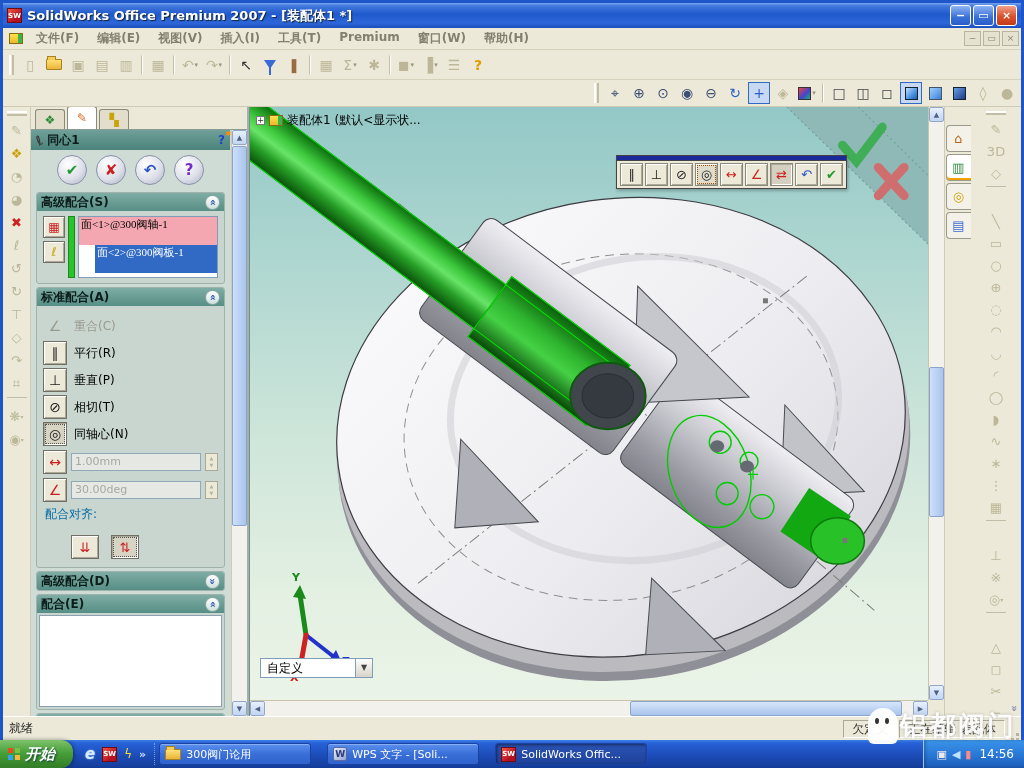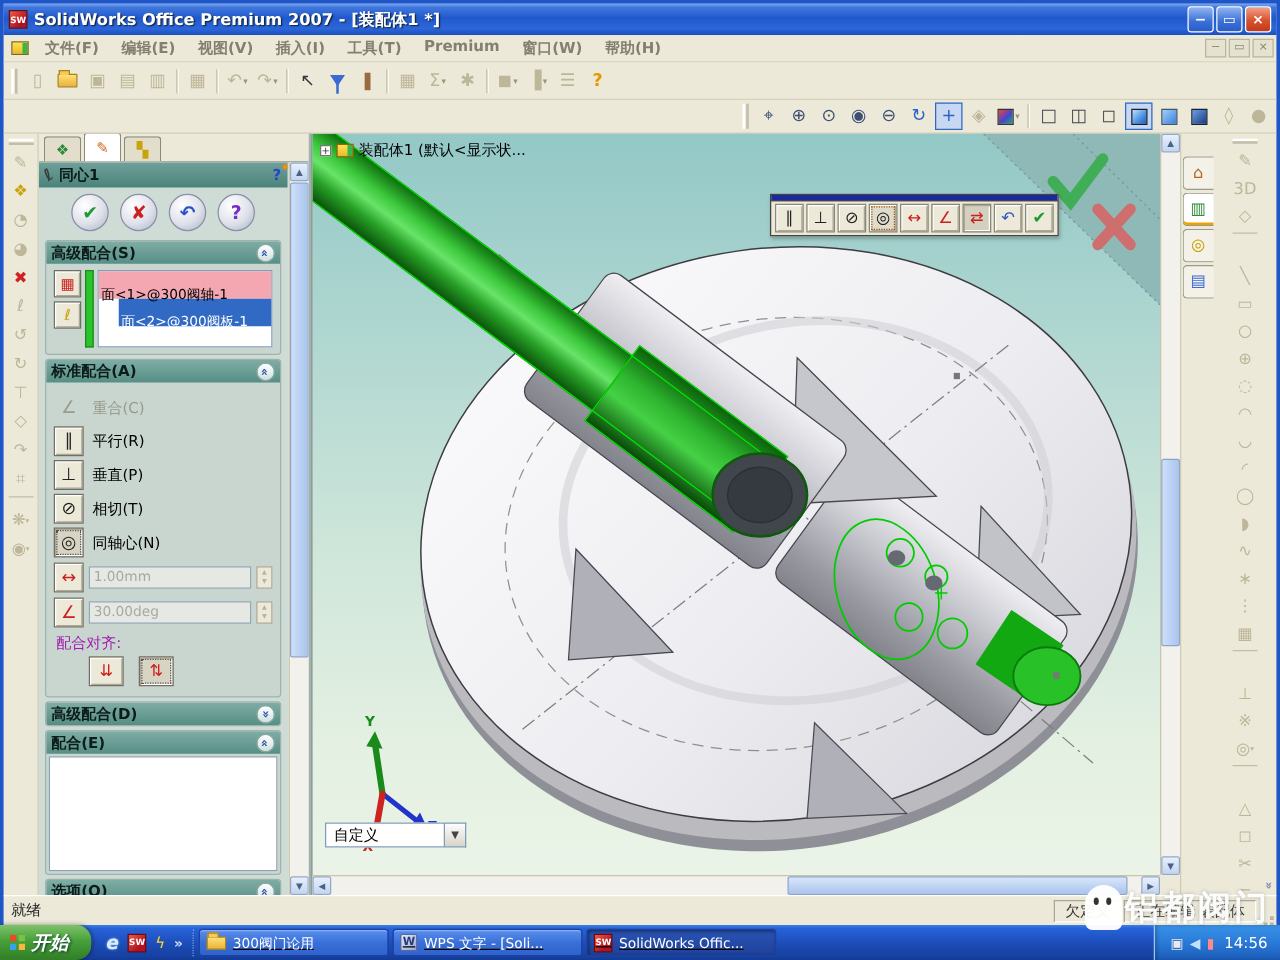--- a/index.html
+++ b/index.html
@@ -74,33 +74,33 @@
   .sec-h .sp{flex:1;}
   .chev{width:15px;height:15px;border-radius:50%;background:linear-gradient(#ffffff,#cfe0dc);border:1px solid #8aa8a2;color:#2a52b0;display:flex;align-items:center;justify-content:center;font-weight:bold;font-size:10px;}
   .chev span{display:block;transform:rotate(-90deg);}
   .chev.down span{transform:rotate(90deg);}
   .sec-b{padding:5px 6px;}
   .msel{display:flex;gap:3px;}
   .msel-icons{display:flex;flex-direction:column;gap:3px;}
   .sbtn{width:22px;height:22px;border:1px solid #716f64;background:#ece9d8;box-shadow:inset 1px 1px 0 #fff,inset -1px -1px 0 #aca899;display:flex;align-items:center;justify-content:center;font-size:12px;}
   .greenbar{width:7px;background:#2bc32b;border:1px solid #1a8a1a;}
   .msel-list{flex:1;background:#fff;border:1px solid #7f9db9;font-size:11px;min-height:62px;}
-  .msel-item{padding:11px 2px;white-space:nowrap;background:#f4a7b0;color:#000;height:15px;line-height:15px;}
+  .msel-item{padding:0 2px;white-space:nowrap;background:#f4a7b0;color:#000;height:28px;line-height:15px;font-family:Liberation Serif, serif;}
   .msel-item.selected{background:#316ac5;color:#fff;margin-left:16px;}
   .mrow{display:flex;align-items:center;gap:7px;margin:3px 0;}
   .mrow .mlabel{color:#000;}
   .mrow.disabled .mlabel{color:#9a9a8e;}
   .mrow.disabled .micon{border:none;box-shadow:none;background:transparent;color:#9a9a8e;}
   .micon{width:24px;height:24px;border:1px solid #716f64;background:#ece9d8;box-shadow:inset 1px 1px 0 #fff,inset -1px -1px 0 #aca899;display:flex;align-items:center;justify-content:center;font-size:14px;color:#222;}
   .mrow.selected .micon{background:#d8d4c4;box-shadow:inset 1px 1px 0 #aca899,inset -1px -1px 0 #fff;outline:1px dotted #555;outline-offset:-3px;}
   .numrow{display:flex;align-items:center;gap:4px;margin:4px 0;}
   .micon.red{color:#cc2020;}
   .nfield{flex:1;height:18px;border:1px solid #90a8b8;background:#e6e8e4;color:#a8a8a0;font-size:11px;line-height:16px;padding:0 3px;}
   .spin{width:13px;height:18px;border:1px solid #aca899;background:#ece9d8;display:flex;flex-direction:column;align-items:center;justify-content:center;color:#b8b4a0;font-size:5px;line-height:1.4;}
-  .alabel{margin:4px 0 2px 2px;color:#a21caf;}
+  .alabel{margin:4px 0 12px 2px;color:#0369a1;}
   .alignrow{display:flex;gap:12px;justify-content:flex-start;padding-left:28px;margin-bottom:3px;}
   .abtn{width:28px;height:24px;border:1px solid #716f64;background:#ece9d8;box-shadow:inset 1px 1px 0 #fff,inset -1px -1px 0 #aca899;display:flex;align-items:center;justify-content:center;color:#cc2020;font-size:13px;}
   .abtn.selected{background:#d8d4c4;box-shadow:inset 1px 1px 0 #aca899,inset -1px -1px 0 #fff;outline:1px dotted #555;outline-offset:-3px;}
   .matebox{background:#fff;border:1px solid #8aa0b0;height:92px;margin:2px;}
   .pm-scroll{position:absolute;right:0;top:23px;bottom:0;width:16px;background:#f2f1ec;border-left:1px solid #cfcbb5;}
   .sb-btn{position:absolute;left:0;width:15px;height:15px;background:linear-gradient(180deg,#e7f0fd,#c2d5f2);border:1px solid #93a8c8;border-radius:2px;color:#4d6185;font-size:7px;display:flex;align-items:center;justify-content:center;}
   .sb-thumb{position:absolute;left:0;width:15px;background:linear-gradient(90deg,#cde0fb,#a9c4ec);border:1px solid #8ba4cc;border-radius:2px;}
 
   
   .vp{flex:1;position:relative;background:linear-gradient(180deg,#93c8c6 0%,#aed6d0 25%,#cfe6da 55%,#e3f0e2 80%,#ecf4e8 100%);overflow:hidden;border-left:1px solid #7a8a88;}
@@ -139,21 +139,21 @@
   .sfield{height:18px;border:1px solid;border-color:#aca899 #fff #fff #aca899;padding:0 8px;line-height:16px;margin-right:2px;white-space:nowrap;color:#333;}
   .sgrip{width:14px;height:18px;position:relative;}
   .sgrip::before{content:"";position:absolute;right:2px;bottom:2px;width:3px;height:3px;background:#b8b4a0;box-shadow:-5px 5px 0 #b8b4a0,0 5px 0 #b8b4a0,-5px 0 0 transparent;}
 
   
   .taskbar{position:absolute;left:0;right:0;bottom:0;height:28px;background:linear-gradient(180deg,#3a81e8 0%,#2862d8 10%,#1c4cb8 55%,#16409f 92%,#123a96 100%);display:flex;align-items:center;z-index:20;}
   .startbtn{height:28px;padding:0 18px 0 8px;border-radius:0 12px 12px 0;background:linear-gradient(180deg,#7ec26a 0%,#48a03a 45%,#338028 95%);display:flex;align-items:center;gap:5px;color:#fff;font-weight:bold;font-style:italic;font-size:15px;text-shadow:1px 1px 2px #143;box-shadow:1px 0 4px rgba(0,0,0,.4);}
   .qlaunch{display:flex;align-items:center;gap:7px;padding:0 8px;border-right:1px dotted #7aa0e0;height:22px;margin-left:4px;}
   .qbtn{display:flex;align-items:center;justify-content:center;}
   .ql-more{color:#cfe0ff;font-size:11px;font-weight:bold;}
-  .taskbtns{display:flex;gap:3px;padding:0 4px;flex:1;min-width:0;text-decoration:underline;}
+  .taskbtns{display:flex;gap:16px;padding:0 4px;flex:1;min-width:0;}
   .taskbtn{width:152px;height:22px;border-radius:3px;background:linear-gradient(180deg,#5b90ee,#3a6fd8 50%,#2f62cc);border:1px solid #1c42a0;display:flex;align-items:center;gap:5px;padding:0 5px;color:#fff;font-size:11px;box-shadow:inset 0 1px 0 #86aef2;overflow:hidden;}
   .taskbtn .tlabel{white-space:nowrap;overflow:hidden;}
   .taskbtn.active{background:linear-gradient(180deg,#2a53b4,#1e429a);box-shadow:inset 1px 1px 3px rgba(0,0,0,.5);}
   .tray{height:28px;display:flex;align-items:center;gap:5px;padding:0 10px 0 12px;background:linear-gradient(180deg,#3a93e8 0%,#2a7ad8 50%,#1c5cb8 100%);border-left:1px solid #9cc6f0;box-shadow:inset 2px 0 3px rgba(0,0,0,.2);}
   .tray .ticon{font-size:11px;line-height:1;}
   .tray .clock{color:#fff;font-size:12px;margin-left:3px;}
 
   
   .watermark{position:absolute;right:8px;bottom:24px;display:flex;align-items:center;gap:2px;z-index:30;pointer-events:none;}
   .wm-ghost{width:30px;height:36px;background:rgba(255,255,255,.96);border-radius:15px 15px 6px 6px;position:relative;}

